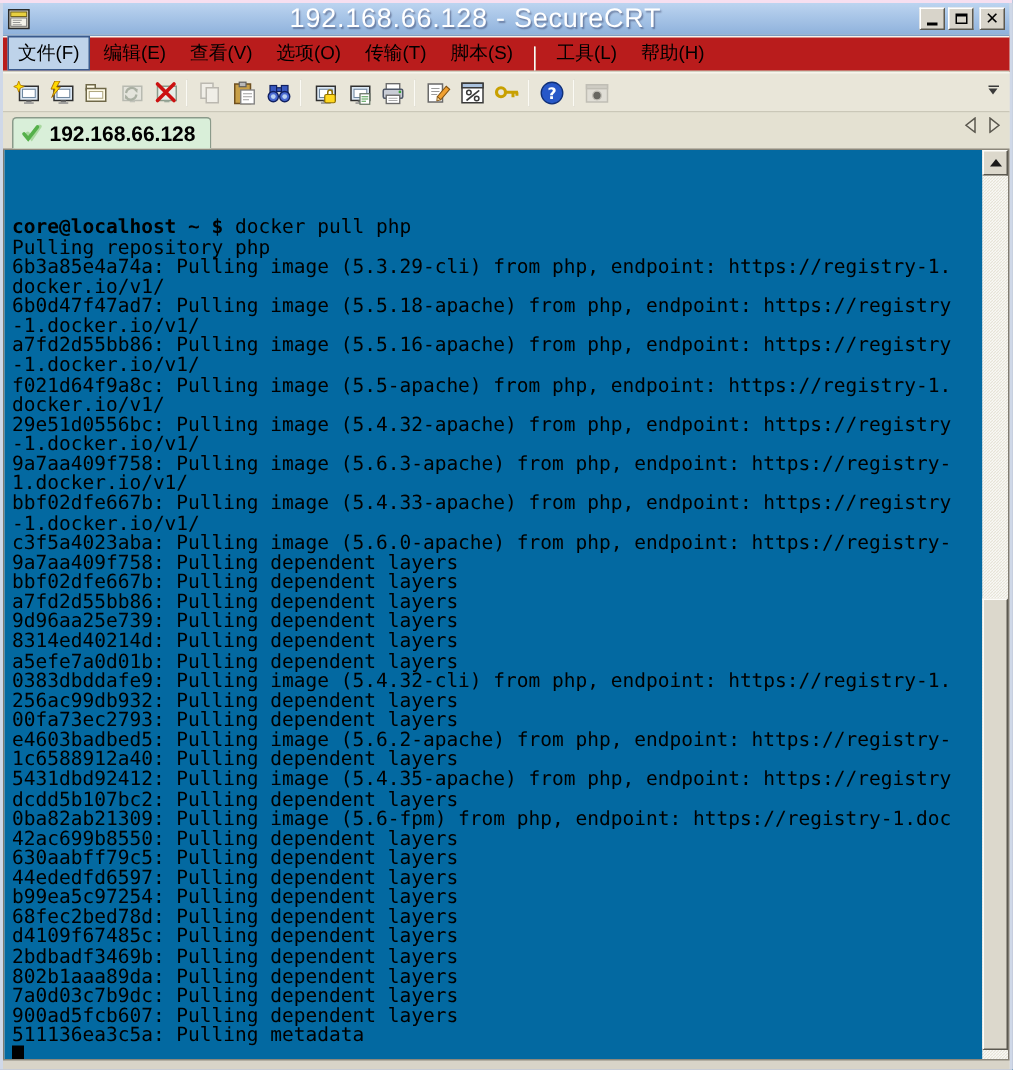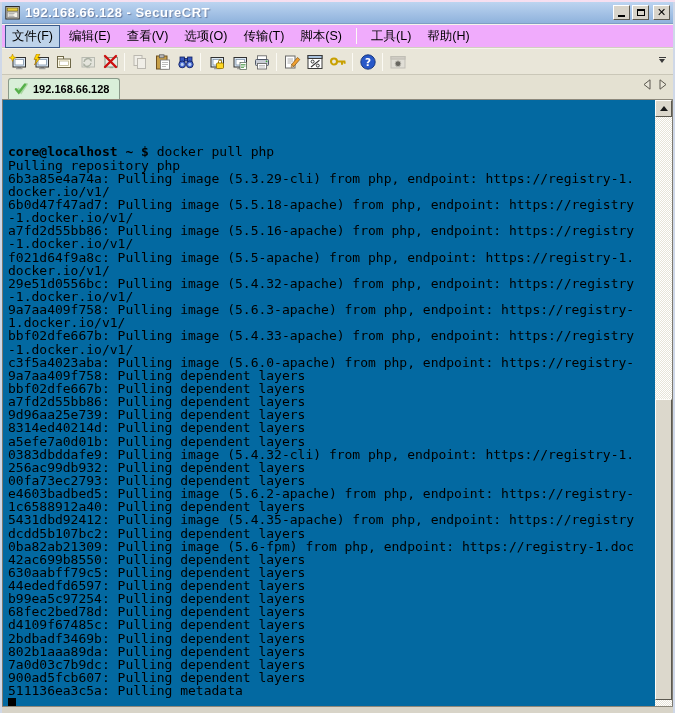--- a/index.html
+++ b/index.html
@@ -17,39 +17,39 @@
   }
   
   .titlebar {
     height:22px; flex:0 0 22px;
     background:linear-gradient(#bcd4f0,#8fb2dc);
     display:flex; align-items:center; padding:0 3px; gap:4px;
     border-bottom:1px solid #7f9ec4;
   }
   .app-icon { width:16px; height:16px; flex:0 0 16px; }
   .title-text {
-    color:#fff; font-weight:bold; font-size:13px; letter-spacing:.5px;
+    color:#fff; font-weight:normal; font-size:18px; letter-spacing:.5px;
     text-shadow:1px 1px 1px rgba(0,0,40,.35);
-    flex:1; white-space:nowrap; overflow:hidden;
+    flex:1; white-space:nowrap; overflow:hidden;text-align:center;
   }
   .winbtns { display:flex; gap:2px; }
   .winbtn {
     width:17px; height:15px; background:#d8d4ca;
     border:1px solid; border-color:#fff #5c5950 #5c5950 #fff;
     display:flex; align-items:center; justify-content:center; cursor:default;
   }
   .winbtn.close { margin-left:2px; }
   .g-min { width:7px; height:2px; background:#000; margin-top:7px; }
   .g-max { width:8px; height:7px; border:1px solid #000; border-top:2px solid #000; }
   .g-close { font-size:11px; font-weight:bold; color:#000; line-height:1; font-family:"DejaVu Sans",sans-serif; }
   
   .menubar {
-    height:24px; flex:0 0 24px; background:#f0abfc;
+    height:24px; flex:0 0 24px; background:#b91c1c;
     border-top:1px solid #f6f4ec; border-bottom:1px solid #d2cfc0;
-    display:flex; align-items:center; padding:0 2px; font-size:12.5px; color:#000;
+    display:flex; align-items:flex-end; padding:0 2px; font-size:12.5px; color:#000;
   }
   .menu-item { padding:3px 7px; margin:0 1px; white-space:nowrap; }
   .menu-item.active { background:#bed3ea; border:1px solid #3a5a8c; padding:2px 6px; }
   .menu-sep { width:1px; height:16px; background:#b9b5a6; border-right:1px solid #fbfaf4; margin:0 6px; }
   
   .toolbar {
     height:27px; flex:0 0 27px; background:#e9e6d9;
     border-top:1px solid #f6f4ec; border-bottom:1px solid #cac7b8;
     display:flex; align-items:center; padding:0 4px;
   }
@@ -67,21 +67,21 @@
   .tabbar {
     height:25px; flex:0 0 25px; background:#e4e1d2;
     display:flex; align-items:flex-end; padding:0 6px;
     border-bottom:1px solid #8c887c;
   }
   .tab {
     height:21px; background:#d9efd9;
     border:1px solid #8a9a8a; border-bottom:none;
     border-radius:3px 3px 0 0;
     display:flex; align-items:center; gap:4px; padding:0 10px 0 5px;
-    font-size:11px; font-weight:bold; color:#000;
+    font-size:14px; font-weight:bold; color:#000;
   }
   .tab svg { width:15px; height:12px; }
   .tab-arrows { margin-left:auto; display:flex; gap:8px; align-items:center; padding-bottom:5px; }
   .tab-arrow svg { width:8px; height:11px; }
   
   .term-outer {
     flex:1; display:flex; background:#fff;
     border-left:1px solid #7e7a70; border-right:1px solid #7e7a70;
     min-height:0;
   }

